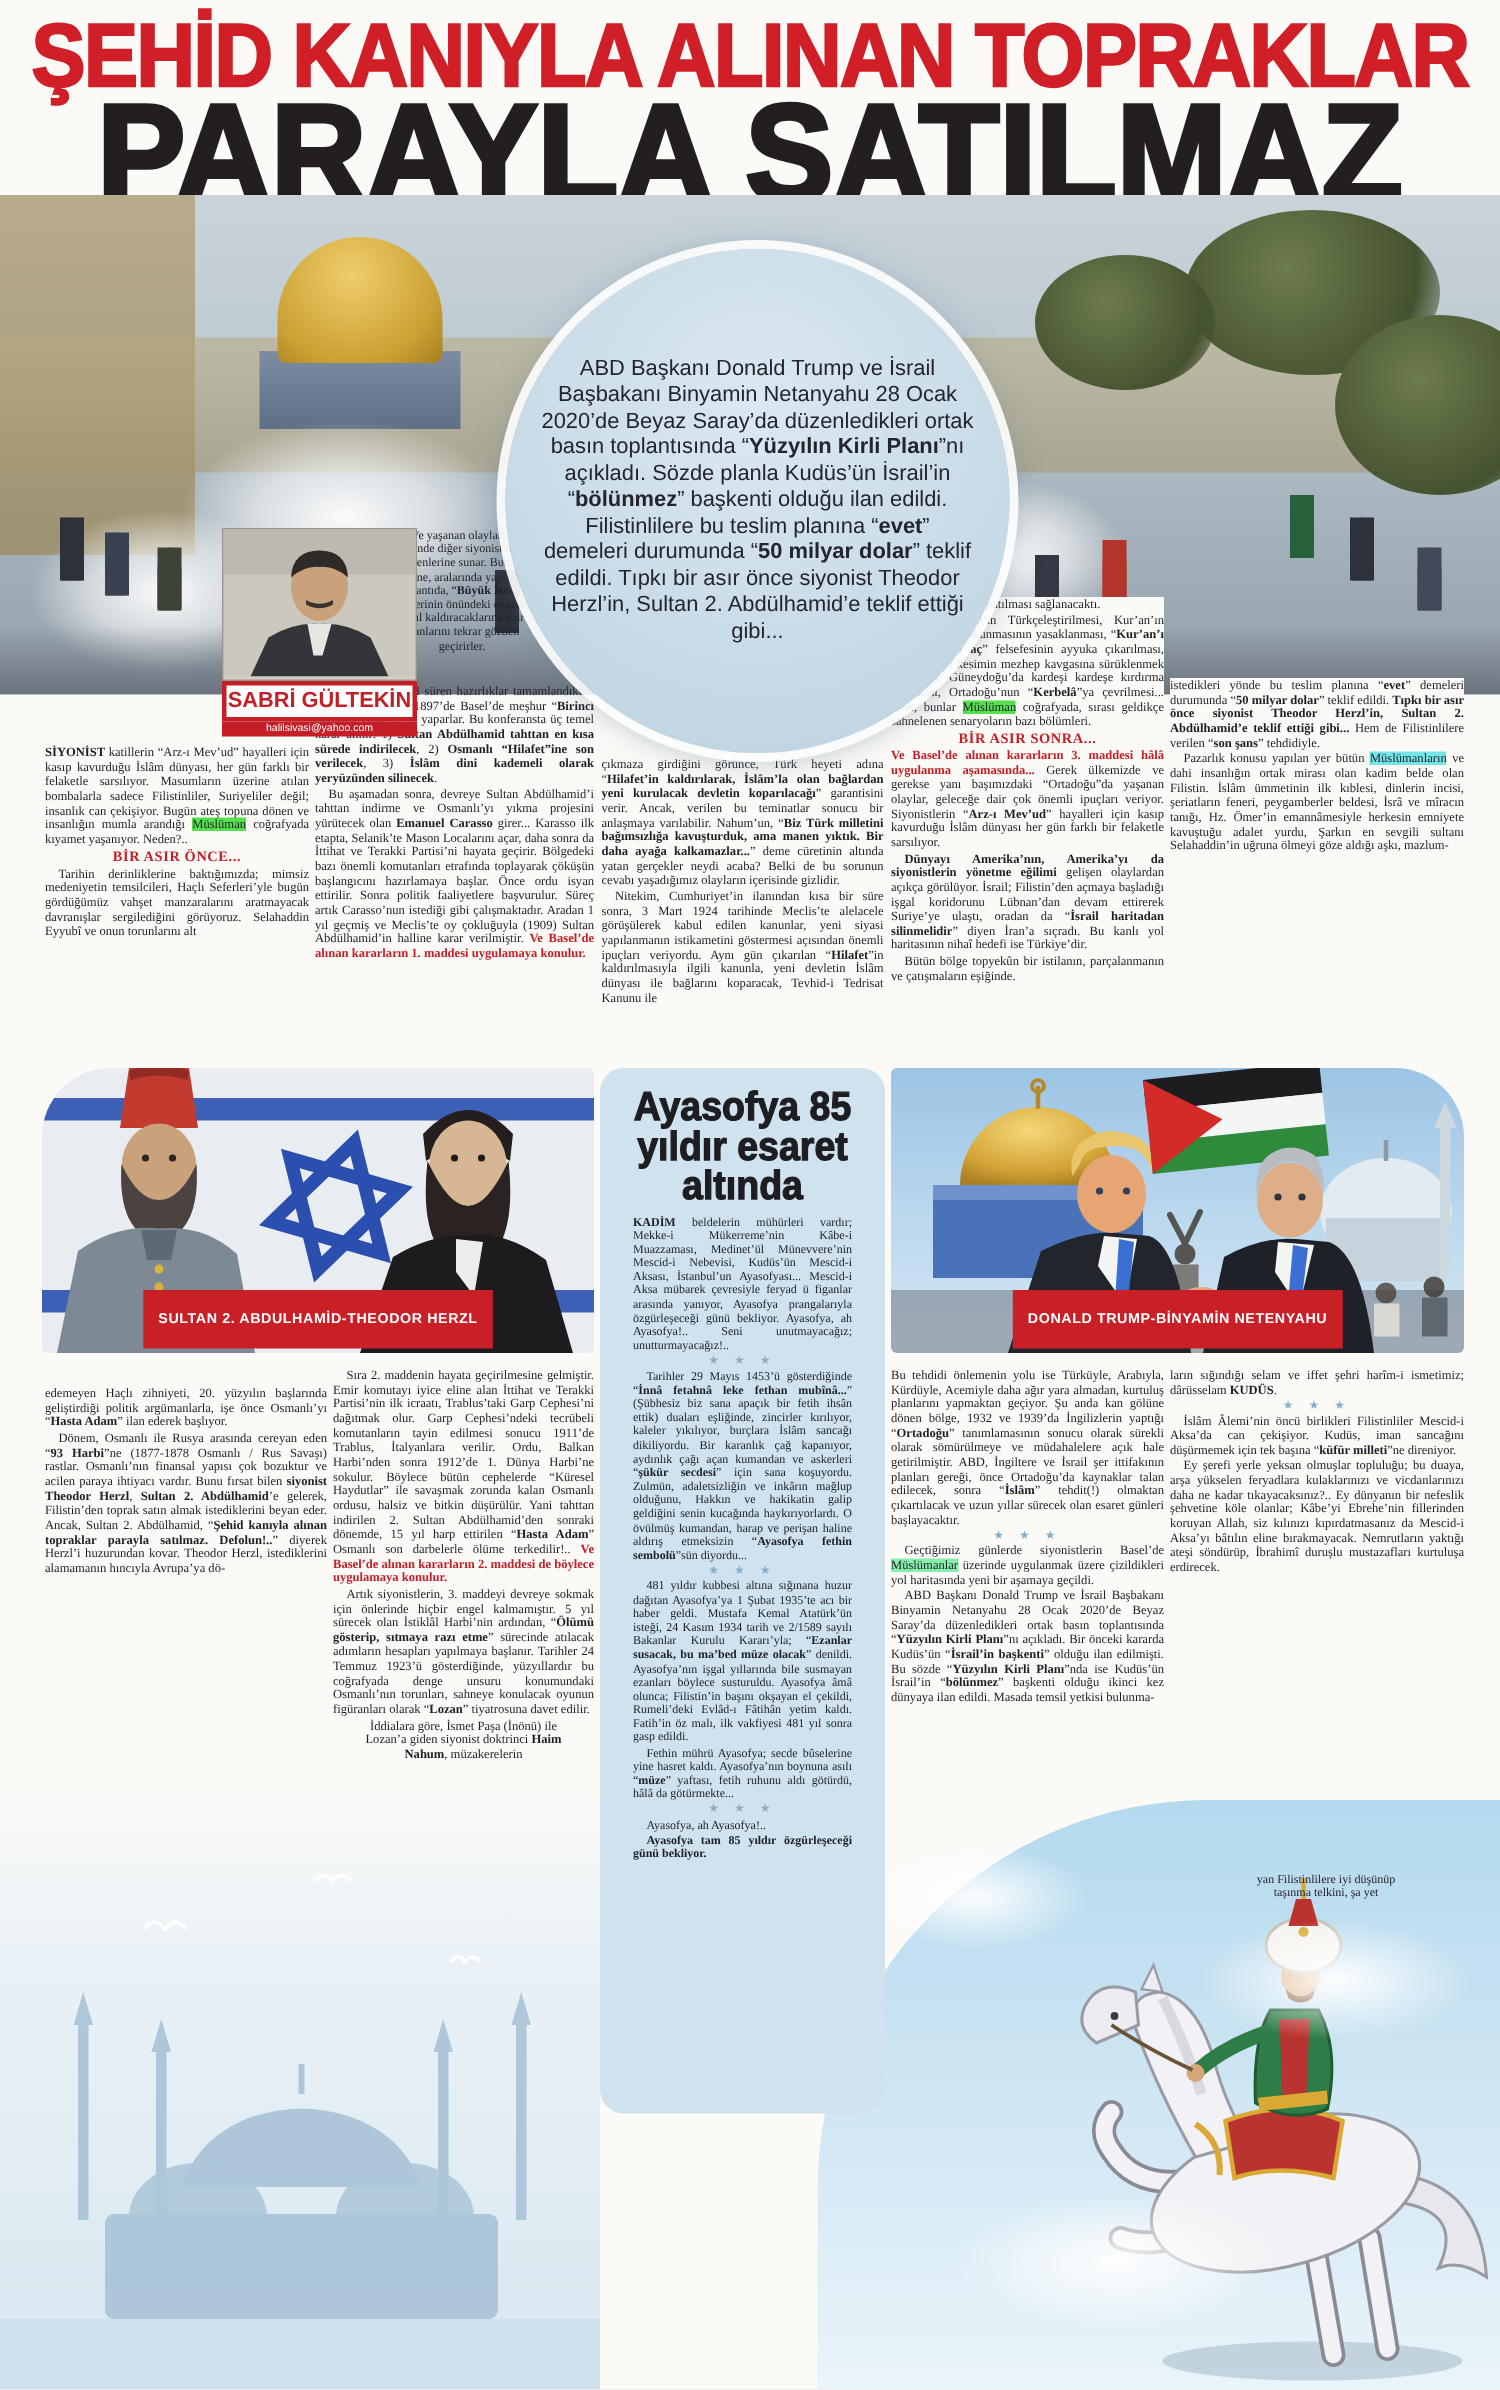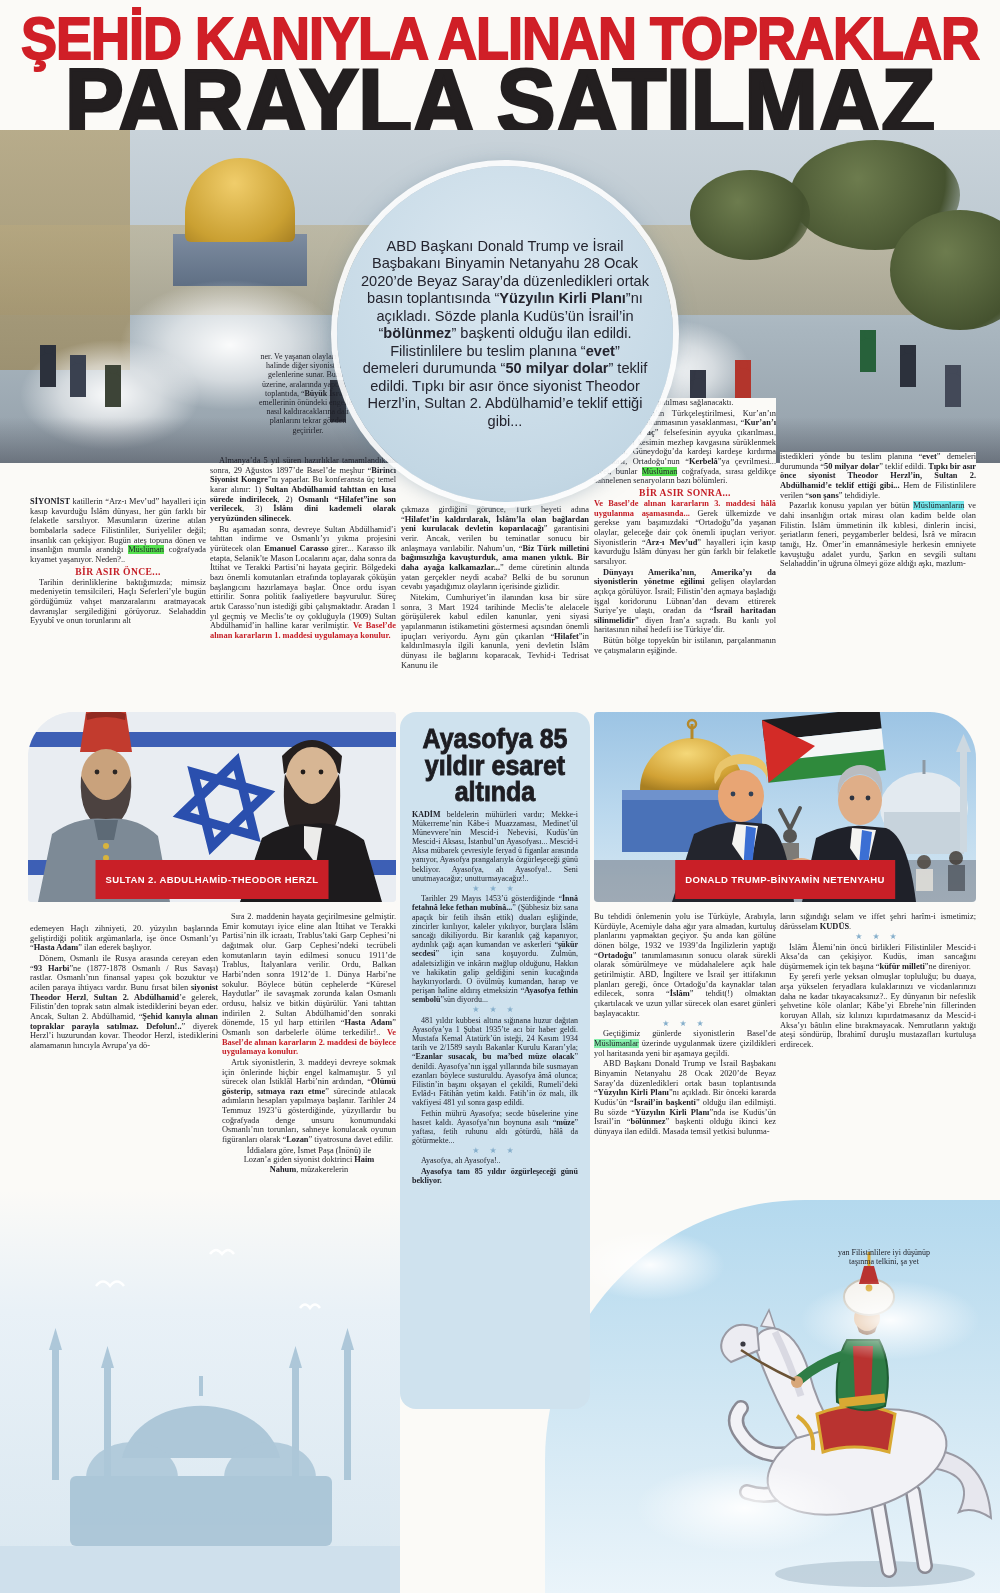--- a/index.html
+++ b/index.html
@@ -73,21 +73,21 @@
     font-family:"Liberation Sans",sans-serif;font-weight:bold;font-size:9.5px;letter-spacing:.4px;
     padding:14px 10px;white-space:nowrap;z-index:5;}
 
   
   .ayasofya{position:absolute;left:400px;top:712px;width:190px;height:697px;background:#cfe2ee;
     border-radius:16px;z-index:3;padding:0;}
   .aya-title{font-family:"Liberation Sans",sans-serif;font-weight:bold;font-size:25px;line-height:.98;
     color:#1d1d22;text-align:center;margin:16px 8px 8px;-webkit-text-stroke:.8px #1d1d22;transform:scaleY(1.08);}
   .aya-body{position:relative;margin:0 12px;height:560px;overflow:hidden;
     font-size:8px;line-height:1.15;text-align:justify;}
-  .aya-body p{margin:0 0 1px;text-indent:9px;}
+  .aya-body p{margin:0 10px 1px;text-indent:9px;}
   .aya-body p.cont{text-indent:0;}
 
   
   .hagia{position:absolute;left:0;top:1190px;width:400px;height:403px;z-index:1;
     background:linear-gradient(180deg,rgba(251,250,247,0) 0%,#e9f1f7 30%,#d9e7f0 100%);}
   .sultan{position:absolute;left:545px;top:1200px;width:455px;height:393px;z-index:1;
     border-radius:260px 0 0 0;background:linear-gradient(180deg,#b4d9ee 0%,#cfe6f3 50%,#eaf4fa 100%);}
   .cloud{position:absolute;border-radius:50%;background:radial-gradient(closest-side,rgba(255,255,255,.95),rgba(255,255,255,0));}
 
   svg{display:block;}
@@ -120,20 +120,35 @@
     <div class="fig" style="left:860px;top:200px;background:#27613a;"></div>
     <div class="fig" style="left:900px;top:215px;background:#2c313c;"></div>
     <div class="fig" style="left:945px;top:235px;background:#434958;"></div>
     <div class="tp-ground"></div>
   </div>
 
   <div class="bubble">
     <div class="bubble-inner">ABD Başkanı Donald Trump ve İsrail Başbakanı Binyamin Netanyahu 28 Ocak 2020’de Beyaz Saray’da düzenledikleri ortak basın toplantısında “<b>Yüzyılın Kirli Planı</b>”nı açıkladı. Sözde planla Kudüs’ün İsrail’in “<b>bölünmez</b>” başkenti olduğu ilan edildi. Filistinlilere bu teslim planına “<b>evet</b>” demeleri durumunda “<b>50 milyar dolar</b>” teklif edildi. Tıpkı bir asır önce siyonist Theodor Herzl’in, Sultan 2. Abdülhamid’e teklif ettiği gibi...</div>
   </div>
 
+  <div class="author">
+    <div class="author-photo">
+      <svg width="128" height="98" viewBox="0 0 128 98">
+        <rect width="128" height="98" fill="#ccc8c0"></rect>
+        <rect width="128" height="30" fill="#bdb9b1"></rect>
+        <ellipse cx="64" cy="38" rx="19" ry="23" fill="#c9a27c"></ellipse>
+        <path d="M45,32 Q46,14 64,14 Q82,14 83,32 Q74,24 64,25 Q54,24 45,32Z" fill="#2e2a28"></path>
+        <path d="M55,47 Q64,52 73,47 L73,50 Q64,55 55,50Z" fill="#3a322e"></path>
+        <path d="M18,98 L30,72 Q46,62 64,63 Q82,62 98,72 L110,98Z" fill="#34353b"></path>
+        <path d="M56,63 L72,63 L66,84 L60,84Z" fill="#e8e6e2"></path>
+      </svg>
+    </div>
+    <div class="author-name">SABRİ GÜLTEKİN</div>
+    <div class="author-email">halilsivasi@yahoo.com</div>
+  </div>
 
   <div class="txt" style="left:30px;top:497px;width:176px;height:214px;">
     <p class="cont"><b>SİYONİST</b> katillerin “Arz-ı Mev’ud” hayalleri için kasıp kavurduğu İslâm dünyası, her gün farklı bir felaketle sarsılıyor. Masumların üzerine atılan bombalarla sadece Filistinliler, Suriyeliler değil; insanlık can çekişiyor. Bugün ateş topuna dönen ve insanlığın mumla arandığı <span class="hl-g">Müslüman</span> coğrafyada kıyamet yaşanıyor. Neden?..</p>
     <p class="h-red">BİR ASIR ÖNCE...</p>
     <p>Tarihin derinliklerine baktığımızda; mimsiz medeniyetin temsilcileri, Haçlı Seferleri’yle bugün gördüğümüz vahşet manzaralarını aratmayacak davranışlar sergilediğini görüyoruz. Selahaddin Eyyubî ve onun torunlarını alt</p>
   </div>
 
   <div class="txt lead-wedge" style="left:258px;top:352px;width:100px;height:104px;font-size:8px;">
     <p class="cont">ner. Ve yaşanan olayları rapor halinde diğer siyonist ileri gelenlerine sunar. Bunun üzerine, aralarında yaptıkları toplantıda, “<b>Büyük İsrail</b>” emellerinin önündeki engelleri nasıl kaldıracaklarına dair planlarını tekrar gözden geçirirler.</p>
   </div>

